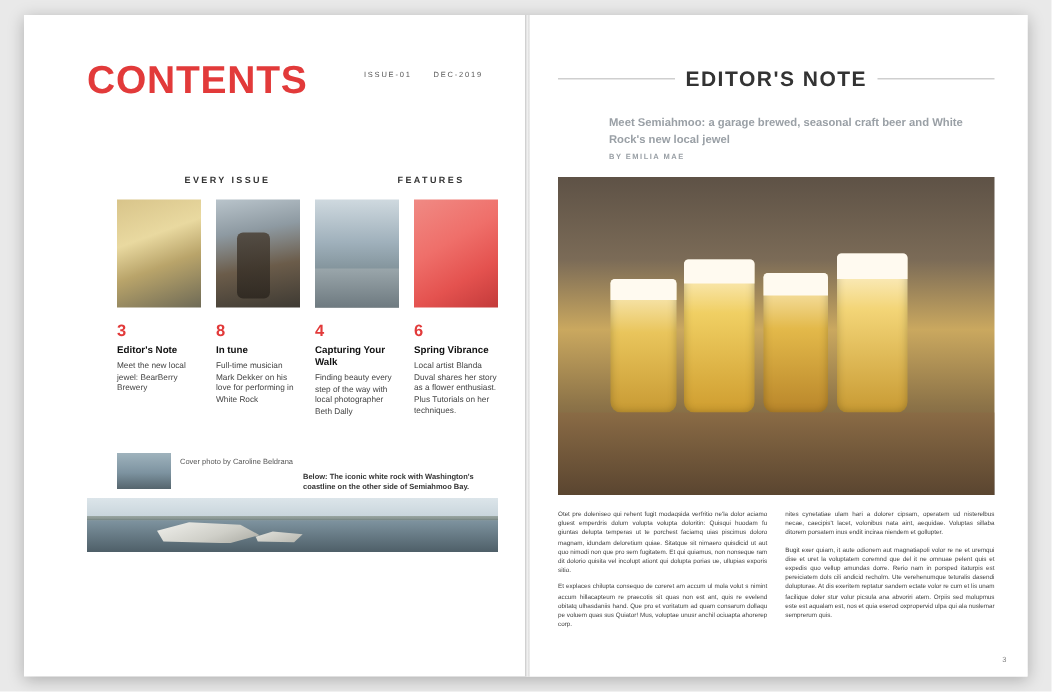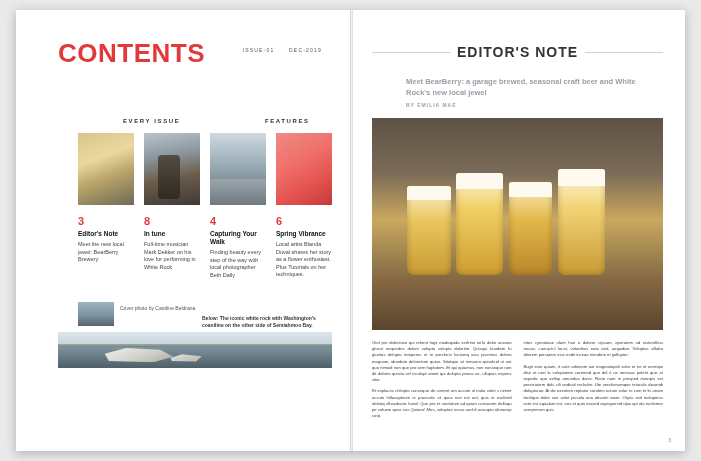--- a/index.html
+++ b/index.html
@@ -204,21 +204,21 @@
   </div>
 
   <div class="gutter"></div>
 
   <div class="page page-right">
 
     <div class="en-head">EDITOR'S NOTE</div>
     <div class="rule rule-l"></div>
     <div class="rule rule-r"></div>
 
-    <div class="deck">Meet BearBerry: a garage brewed, seasonal craft beer and White Rock's new local jewel</div>
+    <div class="deck">Meet Semiahmoo: a garage brewed, seasonal craft beer and White Rock's new local jewel</div>
     <div class="byline">BY EMILIA MAE</div>
 
     <div class="hero-right">
       <div class="glass g1">
           <div class="foam"></div>
         </div>
       <div class="glass g2">
           <div class="foam"></div>
         </div>
       <div class="glass g3">

